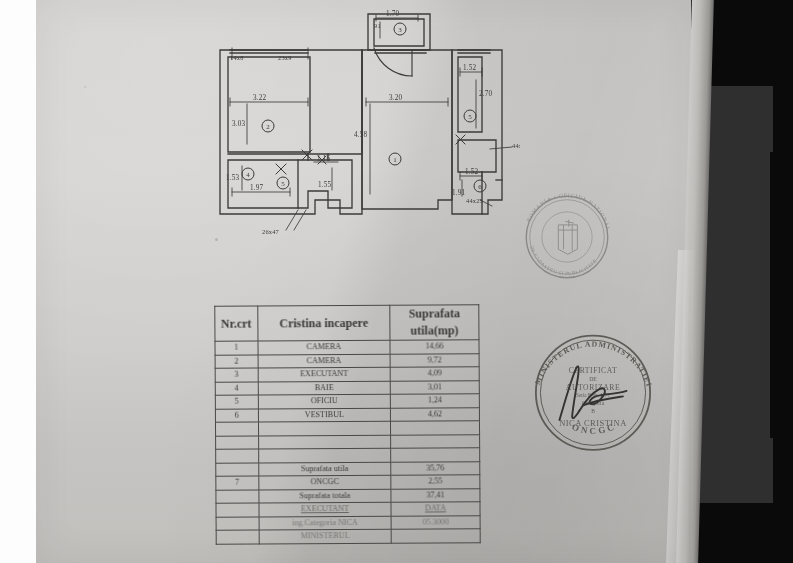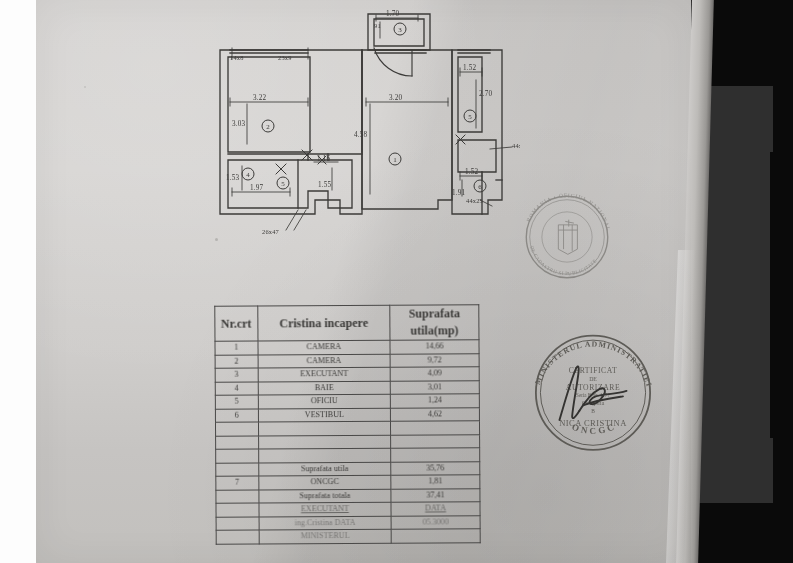--- a/index.html
+++ b/index.html
@@ -306,35 +306,35 @@
           <td class="c-val"></td>
         </tr>
         <tr>
           <td class="c-nr"></td>
           <td class="c-name">Suprafata utila</td>
           <td class="c-val">35,76</td>
         </tr>
         <tr>
           <td class="c-nr">7</td>
           <td class="c-name">ONCGC</td>
-          <td class="c-val">1,81</td>
+          <td class="c-val">2,55</td>
         </tr>
         <tr>
           <td class="c-nr"></td>
           <td class="c-name">Suprafata totala</td>
           <td class="c-val">37,41</td>
         </tr>
         <tr>
           <td class="c-nr faint"></td>
           <td class="c-name faint">EXECUTANT</td>
           <td class="c-val faint">DATA</td>
         </tr>
         <tr>
           <td class="c-nr fainter"></td>
-          <td class="c-name fainter">ing.Cristina DATA</td>
+          <td class="c-name fainter">ing.Categoria NICA</td>
           <td class="c-val fainter">05.3000</td>
         </tr>
         <tr>
           <td class="c-nr fainter"></td>
           <td class="c-name fainter">MINISTERUL</td>
           <td class="c-val fainter"></td>
         </tr>
       </tbody>
   </table>
 

